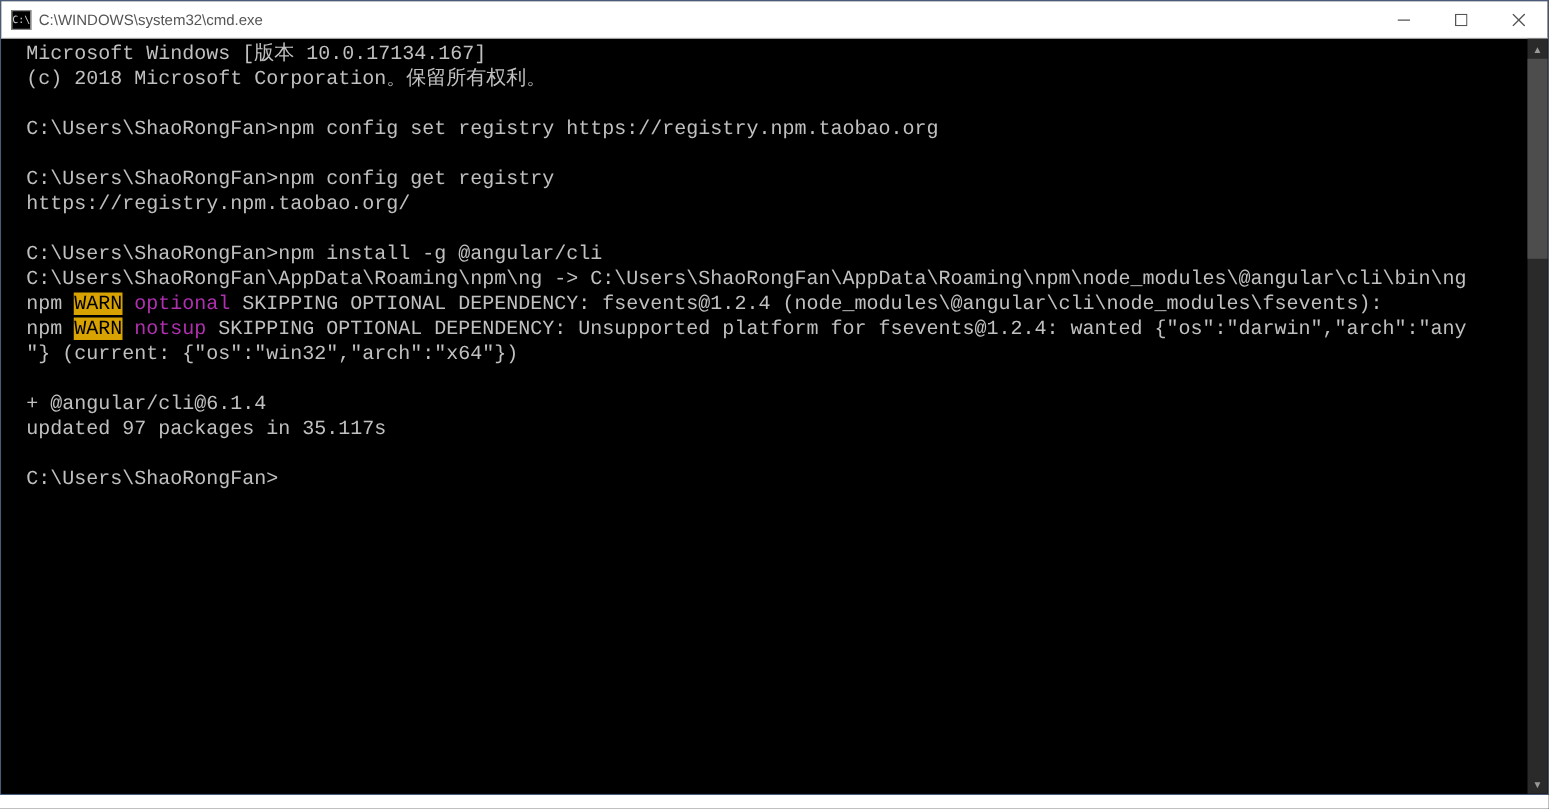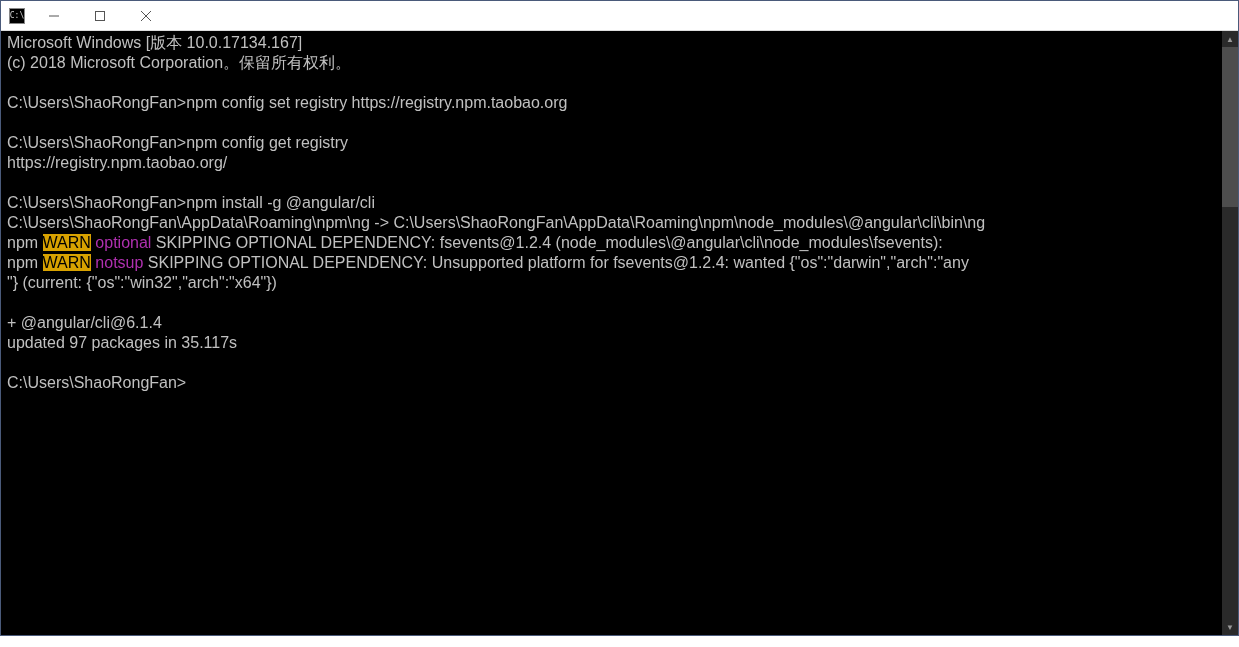--- a/index.html
+++ b/index.html
@@ -59,22 +59,22 @@
     }
     .titlebar-btn svg { width: 10px; height: 10px; }
     .terminal-wrapper {
       flex: 1;
       display: flex;
       background: #000;
       position: relative;
     }
     .terminal {
       flex: 1;
-      padding: 2px 2px 2px 6px;
-      font-family: Liberation Sans, sans-serif;
+      padding: 2px 2px 2px 20px;
+      font-family: Liberation Mono, monospace;
       font-size: 16px;
       line-height: 20px;
       color: #c0c0c0;
       white-space: pre;
       overflow: hidden;
       letter-spacing: 0;
     }
     .scrollbar {
       width: 16px;
       background: #2a2a2a;
@@ -108,20 +108,21 @@
       color: #b030b0;
     }
     .prompt-line { color: #c0c0c0; }
   </style>
 </head>
 <body>
 
 <div class="window">
   <div class="titlebar">
     <div class="titlebar-icon">C:\</div>
+    <div class="titlebar-title">C:\WINDOWS\system32\cmd.exe</div>
     <div class="titlebar-controls">
       <div class="titlebar-btn">
         <svg viewBox="0 0 10 10">
             <line x1="0" y1="5" x2="10" y2="5" stroke="currentColor" stroke-width="1"></line>
           </svg>
       </div>
       <div class="titlebar-btn">
         <svg viewBox="0 0 10 10">
             <rect x="0.5" y="0.5" width="9" height="9" fill="none" stroke="currentColor" stroke-width="1"></rect>
           </svg>

